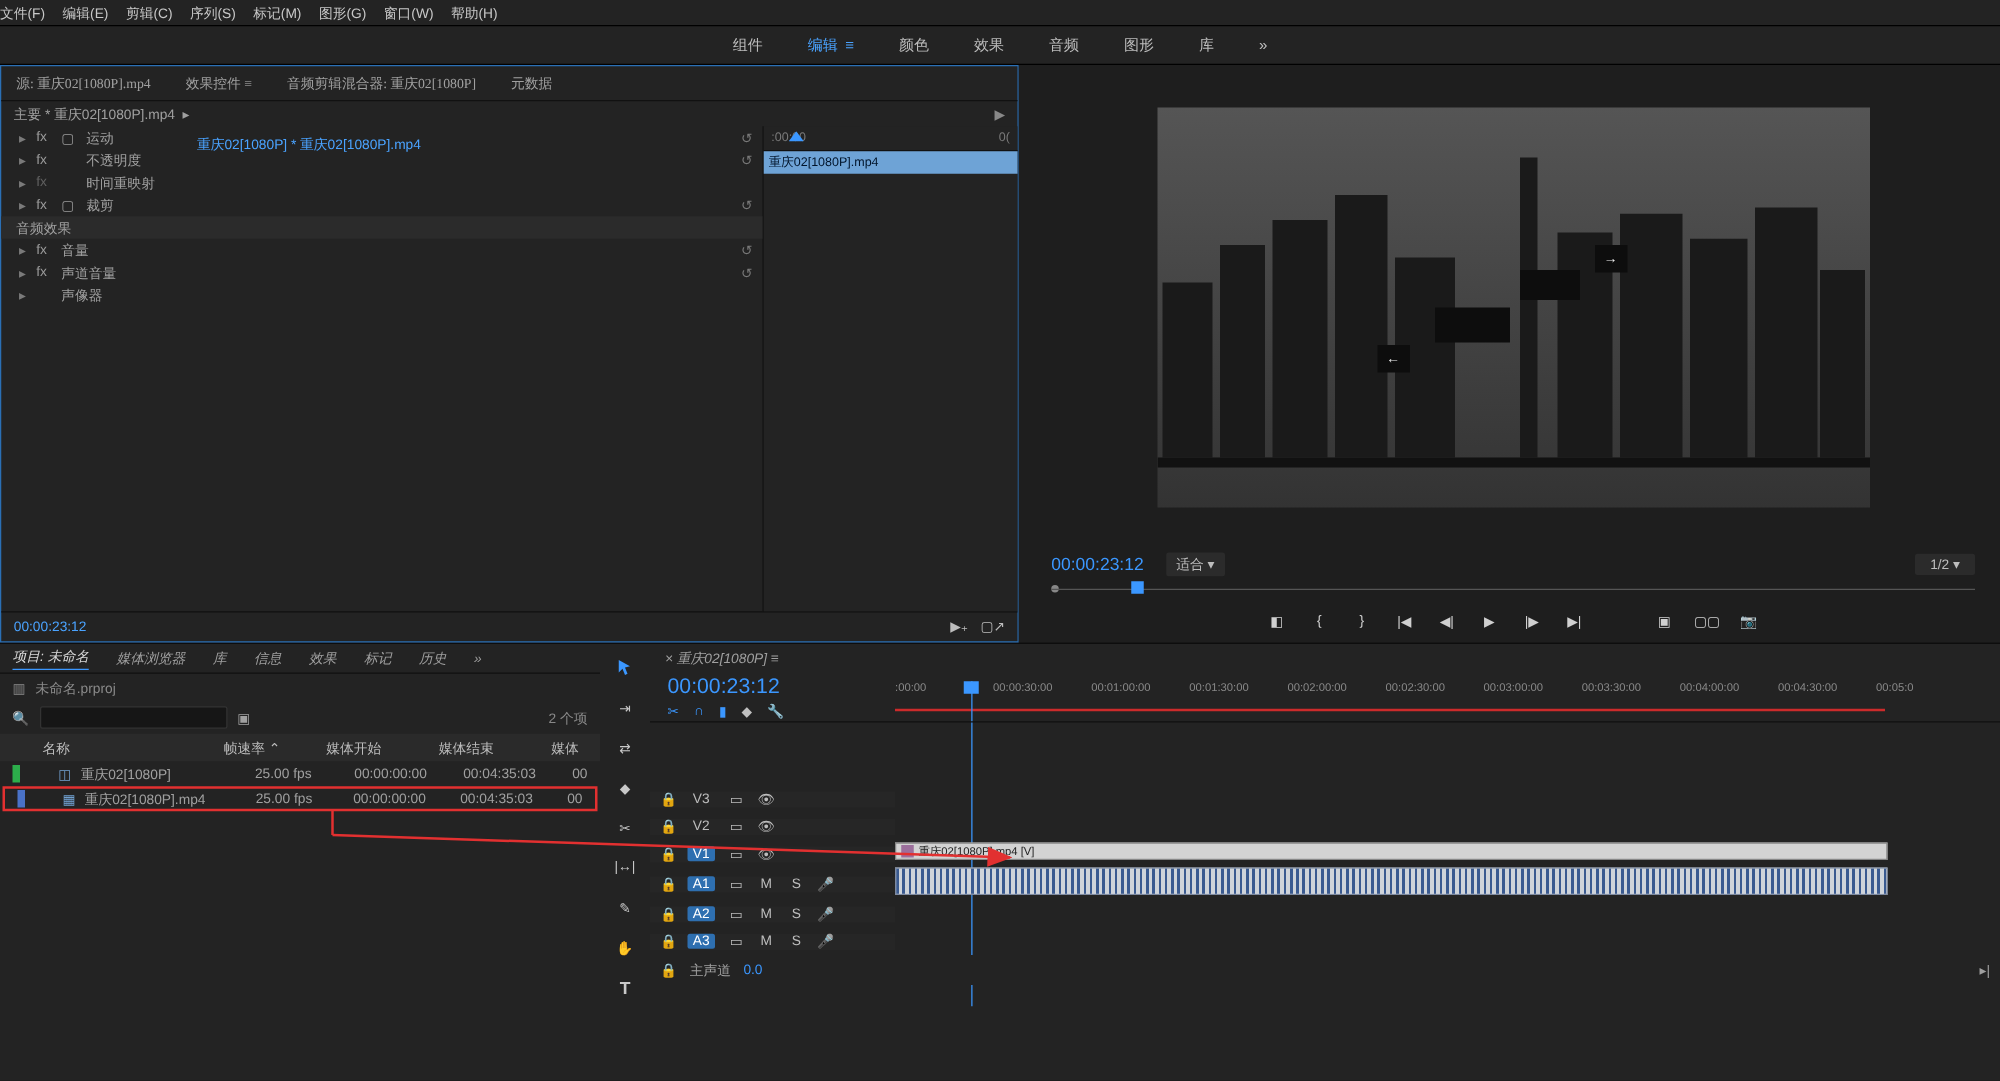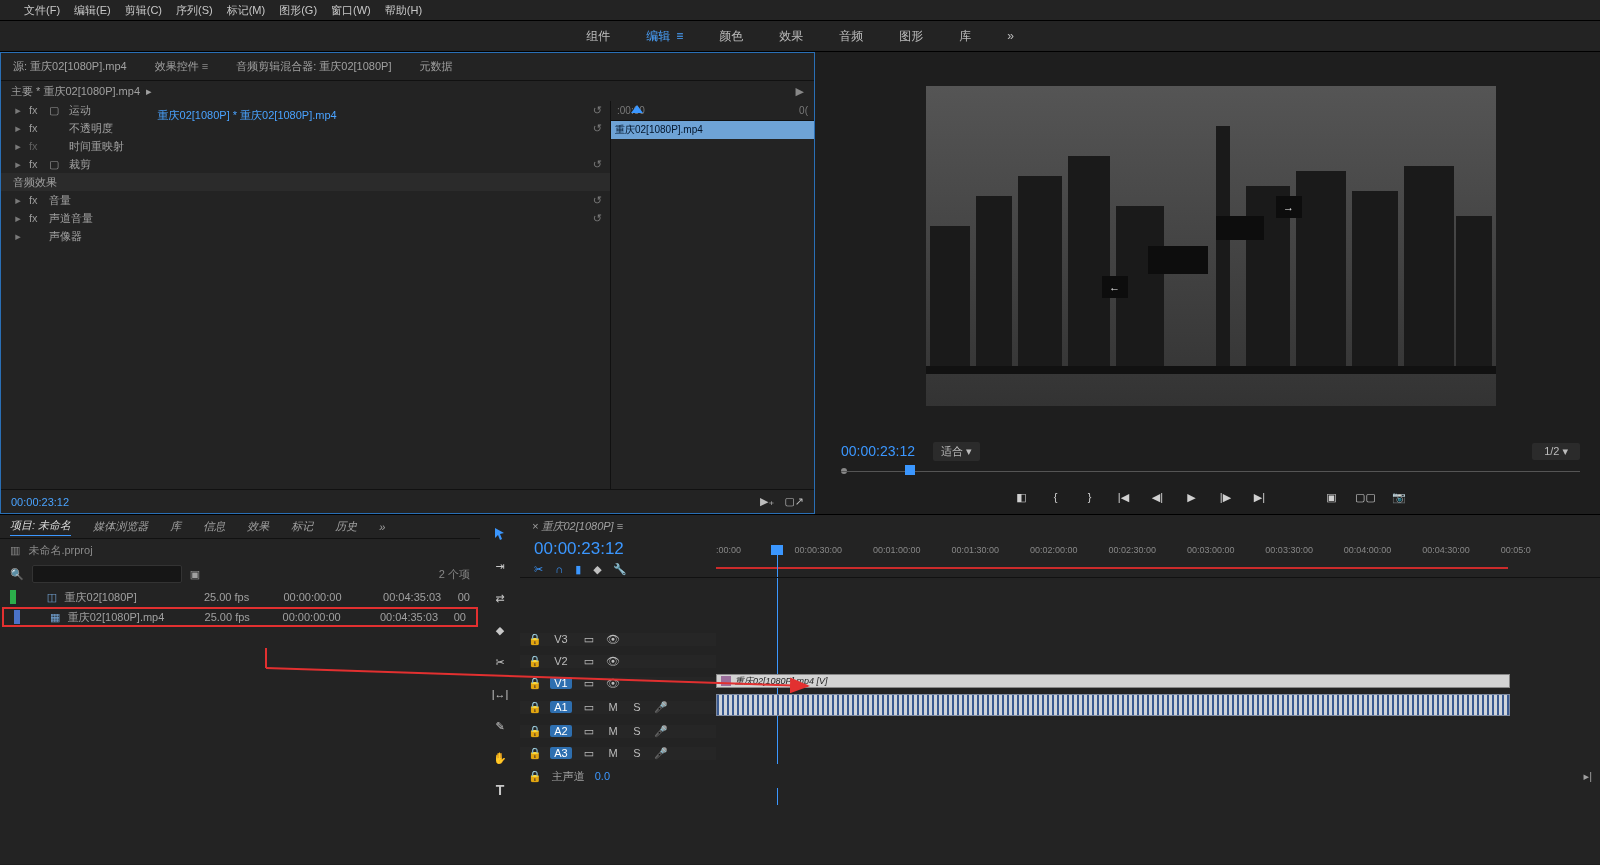--- a/index.html
+++ b/index.html
@@ -1,26 +1,26 @@
 <!DOCTYPE html>
 <html><head>
 <meta charset="utf-8">
 <style>
 * { margin: 0; padding: 0; box-sizing: border-box; font-family: "Segoe UI", "Microsoft YaHei", sans-serif; }
 body { background: #1e1e1e; color: #a0a0a0; font-size: 11px; overflow: hidden; width: 1600px; height: 865px; }
-.menubar { background: #232323; height: 20px; display: flex; align-items: center; padding: 0 24px; gap: 14px; color: #c8c8c8; }
+.menubar { background: #232323; height: 20px; display: flex; align-items: center; padding: 0 0; gap: 14px; color: #c8c8c8; }
 .menubar span { cursor: default; }
 .workspace-bar { background: #232323; height: 32px; border-top:1px solid #000; border-bottom:1px solid #000; display:flex; align-items:center; justify-content:center; gap:36px; color:#bdbdbd; }
 .workspace-bar .ws { font-size:12px; cursor:default; }
 .workspace-bar .ws.active { color:#4aa3ff; }
 .workspace-bar .ws.active::after{ content:"≡"; margin-left:6px; color:#4aa3ff;}
 .top-area { display:flex; height:462px; }
 .effect-controls { width:815px; border:1px solid #2a6fb5; background:#232323; display:flex; flex-direction:column; }
 .ec-tabs { height:28px; border-bottom:1px solid #111; display:flex; align-items:center; gap:28px; padding:0 12px; }
-.ec-tabs .tab { color:#a0a0a0; cursor:default; }
+.ec-tabs .tab { color:#a0a0a0; cursor:default;font-family:Liberation Serif, serif; }
 .ec-tabs .tab.sel::after { content:" ≡"; color:#8a8a8a; }
 .ec-path { height:20px; display:flex; align-items:center; padding:0 10px; gap:6px; font-size:11px; }
 .ec-path .pp { color:#4aa3ff;margin-top:48px; }
 .ec-body { flex:1; display:flex; }
 .ec-list { width:610px; border-right:1px solid #111; }
 .ec-row { height:18px; display:flex; align-items:center; padding:0 12px; gap:6px; position:relative; }
 .ec-row.hdr { background:#2b2b2b; }
 .ec-row .tw { width:10px; text-align:center; color:#7a7a7a; }
 .ec-row .fx { width:14px; color:#9a9a9a; }
 .ec-row .ic { width:14px; color:#9a9a9a; }
@@ -62,38 +62,38 @@
 .ph-name{ width:165px; padding-left:24px;}
 .ph-fr{ width:78px;}
 .ph-ms{ width:86px;}
 .ph-me{ width:86px;}
 .proj-item{ height:20px; display:flex; align-items:center; padding:0 10px; gap:4px;}
 .pi-bar{ width:6px; height:14px;}
 .pi-icon{ width:18px; text-align:center;}
 .pi-name{ width:140px;}
 .pi-fr{ width:78px;}
 .pi-ms{ width:86px;}
-.pi-me{ width:86px;text-align:center;}
+.pi-me{ width:86px;}
 .highlight-box{ border:2px solid #e23030;}
 .toolbar{ width:40px; background:#232323; display:flex; flex-direction:column; align-items:center; padding-top:10px; gap:14px;}
 .toolbar .tool{ width:18px; height:18px; color:#c8c8c8; display:flex; align-items:center; justify-content:center;}
 .toolbar .tool.sel{ color:#3b97ff;}
 .timeline{ flex:1; background:#232323; display:flex; flex-direction:column;}
 .tl-tabs{ height:22px; display:flex; align-items:center; padding:0 12px; gap:6px;font-style:italic;}
 .tl-tc-row{ height:40px; position:relative; padding:0 12px;}
 .tl-tc{ color:#3b97ff; font-size:17px; position:absolute; left:14px; top:2px;}
 .tl-iconrow{ position:absolute; left:14px; top:26px; display:flex; gap:12px; color:#c0c0c0;}
 .tl-ruler{ position:absolute; left:196px; right:12px; top:8px; height:24px;}
 .tl-ruler .redline{ position:absolute; top:22px; left:0; right:80px; border-top:2px solid #cc2b2b;}
 .tl-ruler .tick{ position:absolute; top:0; font-size:9px; color:#888;}
 .tl-ruler .phead{ position:absolute; top:0; width:1px; height:260px; background:#3b97ff;}
 .tl-ruler .phead::before{ content:""; position:absolute; top:0; left:-6px; width:12px; height:10px; background:#3b97ff;}
 .tracks{ flex:1; position:relative; border-top:1px solid #111; padding-top:50px;}
 .track{ height:22px; display:flex; align-items:center; position:relative;}
-.track.video .clip{ height:14px;font-style:italic;}
+.track.video .clip{ height:14px;}
 .th{ width:196px; display:flex; align-items:center; gap:10px; padding:0 8px; color:#bdbdbd; background:#262626;}
 .th .lock{ width:12px;}
 .th .lbl{ width:22px; text-align:center; border-radius:2px;}
 .th .lbl.on{ background:#2e6fb0; color:#fff;}
 .th .tgl{ width:14px; text-align:center;}
 .clip{ position:absolute; top:2px; height:18px; background:#d3d3d3; border:1px solid #888; font-size:9px; color:#222; padding:0 4px; display:flex; align-items:center; overflow:hidden;}
 .audioclip{ position:absolute; top:0; height:22px; background:#cfd4da; border:1px solid #7e8aa0;}
 .audioclip .wave{ position:absolute; inset:0; background: repeating-linear-gradient(90deg,#3a5a90 0 2px,#cfd4da 2px 5px);}
 .master{ height:24px; display:flex; align-items:center; padding:0 8px; gap:10px; background:#232323;}
 svg{ display:block;}
@@ -277,20 +277,27 @@
     <div class="proj-row2">
       <span>▥</span>
       <span>未命名.prproj</span>
     </div>
     <div class="proj-search">
       <span>🔍</span>
       <input placeholder="" style="">
       <span>▣</span>
       <span class="count">2 个项</span>
     </div>
+    <div class="proj-header">
+      <span class="ph-name">名称</span>
+      <span class="ph-fr"><span>帧速率</span> ⌃</span>
+      <span class="ph-ms">媒体开始</span>
+      <span class="ph-me">媒体结束</span>
+      <span>媒体</span>
+    </div>
     <div class="proj-item">
       <span class="pi-bar" style="background:#2cae4b"></span>
       <span style="width:20px"></span>
       <span class="pi-icon" style="color:#71a0d0">◫</span>
       <span class="pi-name">重庆02[1080P]</span>
       <span class="pi-fr">25.00 fps</span>
       <span class="pi-ms">00:00:00:00</span>
       <span class="pi-me">00:04:35:03</span>
       <span>00</span>
     </div>

